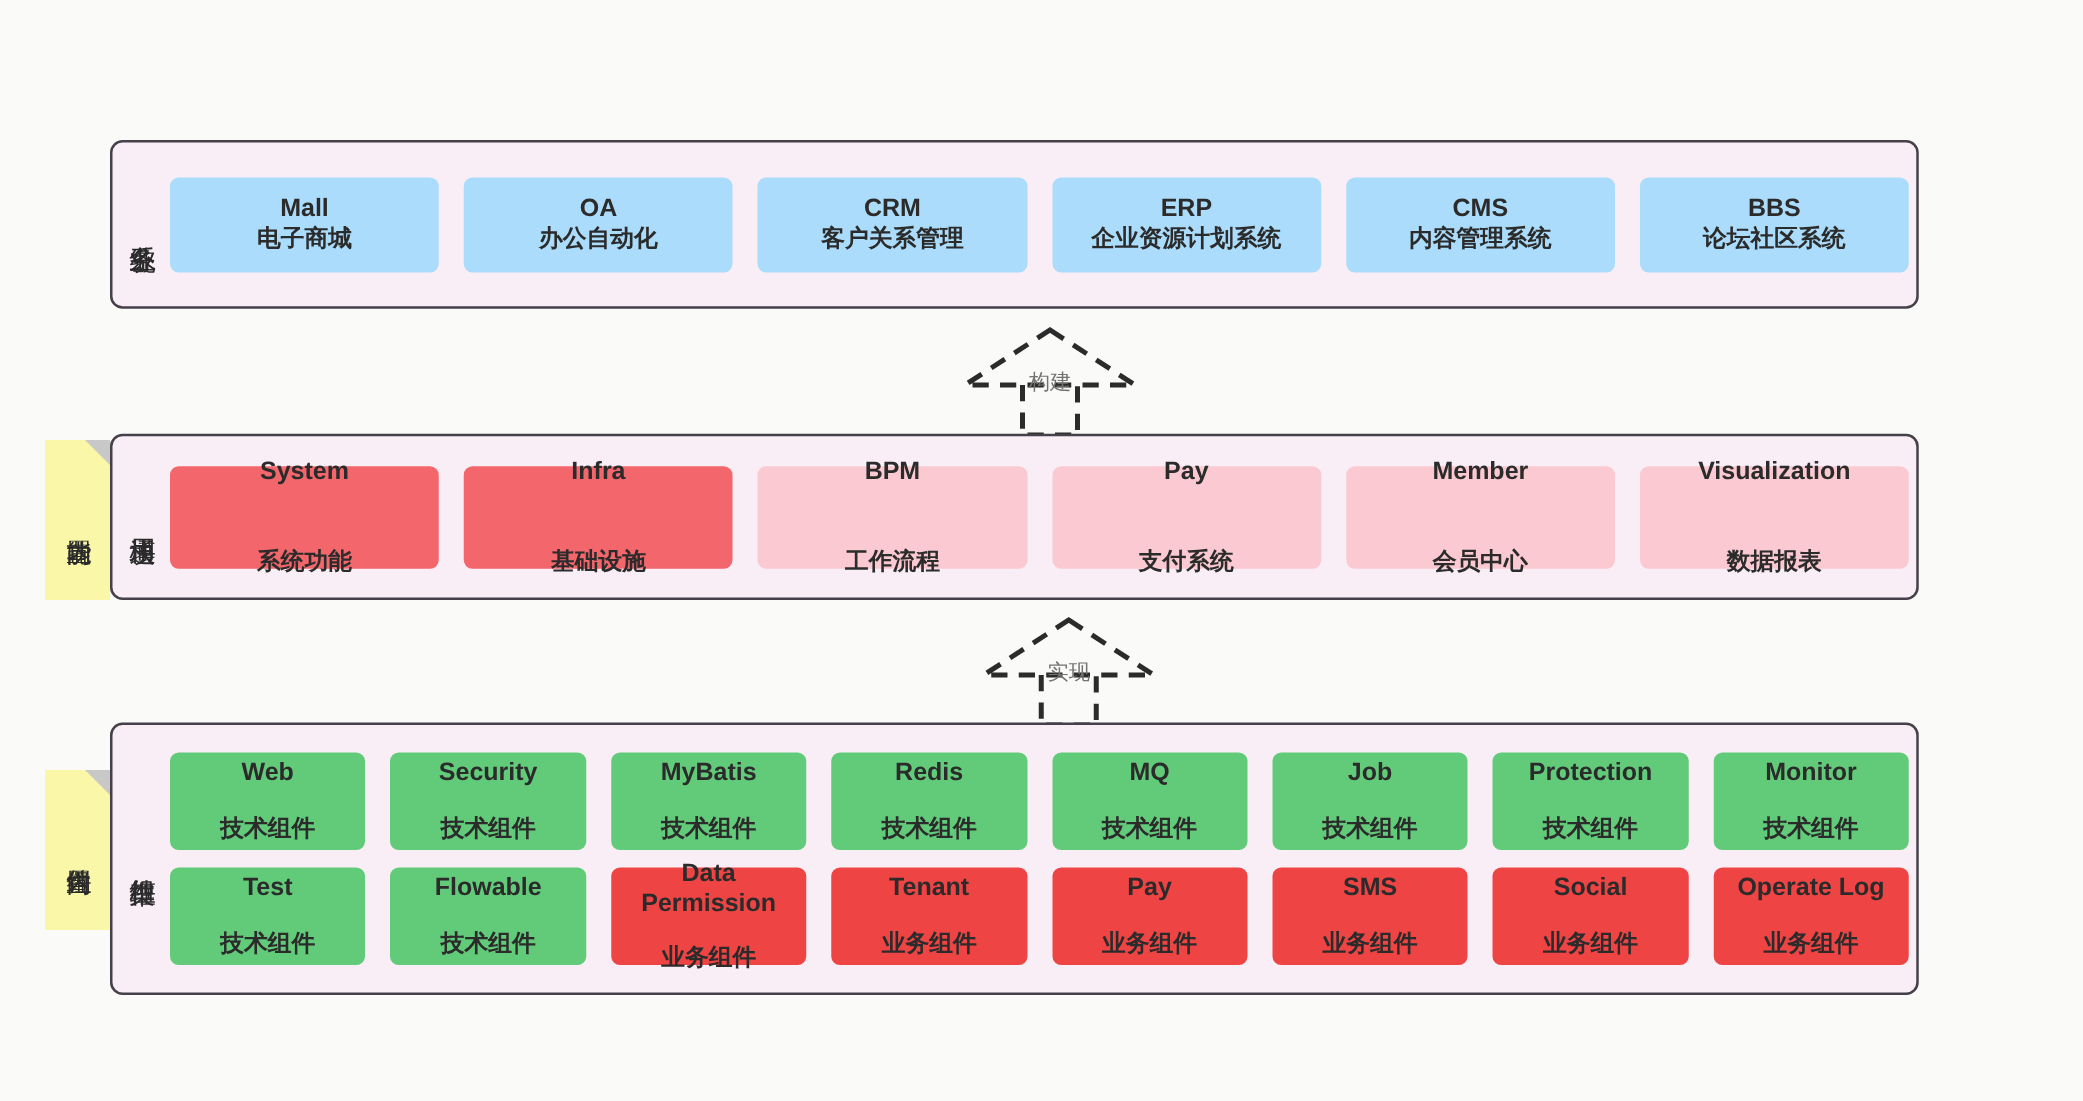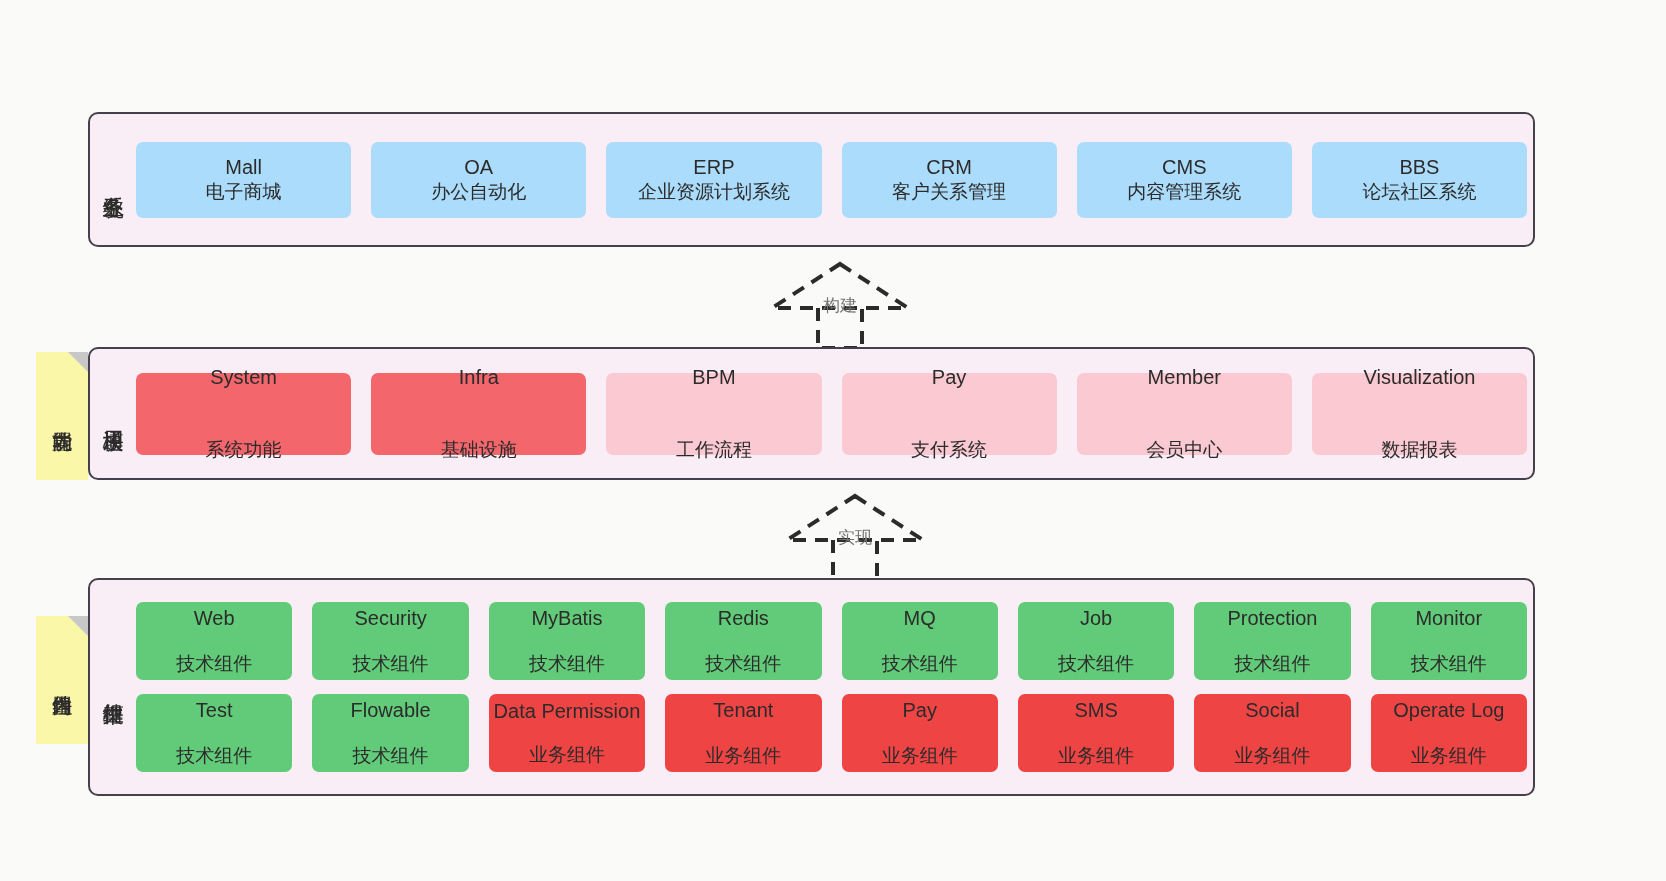--- a/index.html
+++ b/index.html
@@ -39,20 +39,21 @@
     text-orientation: upright;
     padding: 4px 0;
   }
   .layer-body {
     flex: 1 1 auto;
     display: flex;
     flex-direction: column;
     justify-content: center;
     gap: 14px;
     padding: 0 6px 0 0;
+    font-weight: bold;
   }
   .row {
     display: flex;
     gap: 20px;
   }
   .row > * { flex: 1 1 0; }
 
   
   .node {
     border-radius: 7px;
@@ -144,27 +145,27 @@
           <span class="en">Mall</span>
           <span class="cn">电子商城</span>
         </div>
 
         <div class="node blue">
           <span class="en">OA</span>
           <span class="cn">办公自动化</span>
         </div>
 
         <div class="node blue">
+          <span class="en">CRM</span>
+          <span class="cn">客户关系管理</span>
+        </div>
+
+        <div class="node blue">
           <span class="en">ERP</span>
           <span class="cn">企业资源计划系统</span>
-        </div>
-
-        <div class="node blue">
-          <span class="en">CRM</span>
-          <span class="cn">客户关系管理</span>
         </div>
 
         <div class="node blue">
           <span class="en">CMS</span>
           <span class="cn">内容管理系统</span>
         </div>
 
         <div class="node blue">
           <span class="en">BBS</span>
           <span class="cn">论坛社区系统</span>

